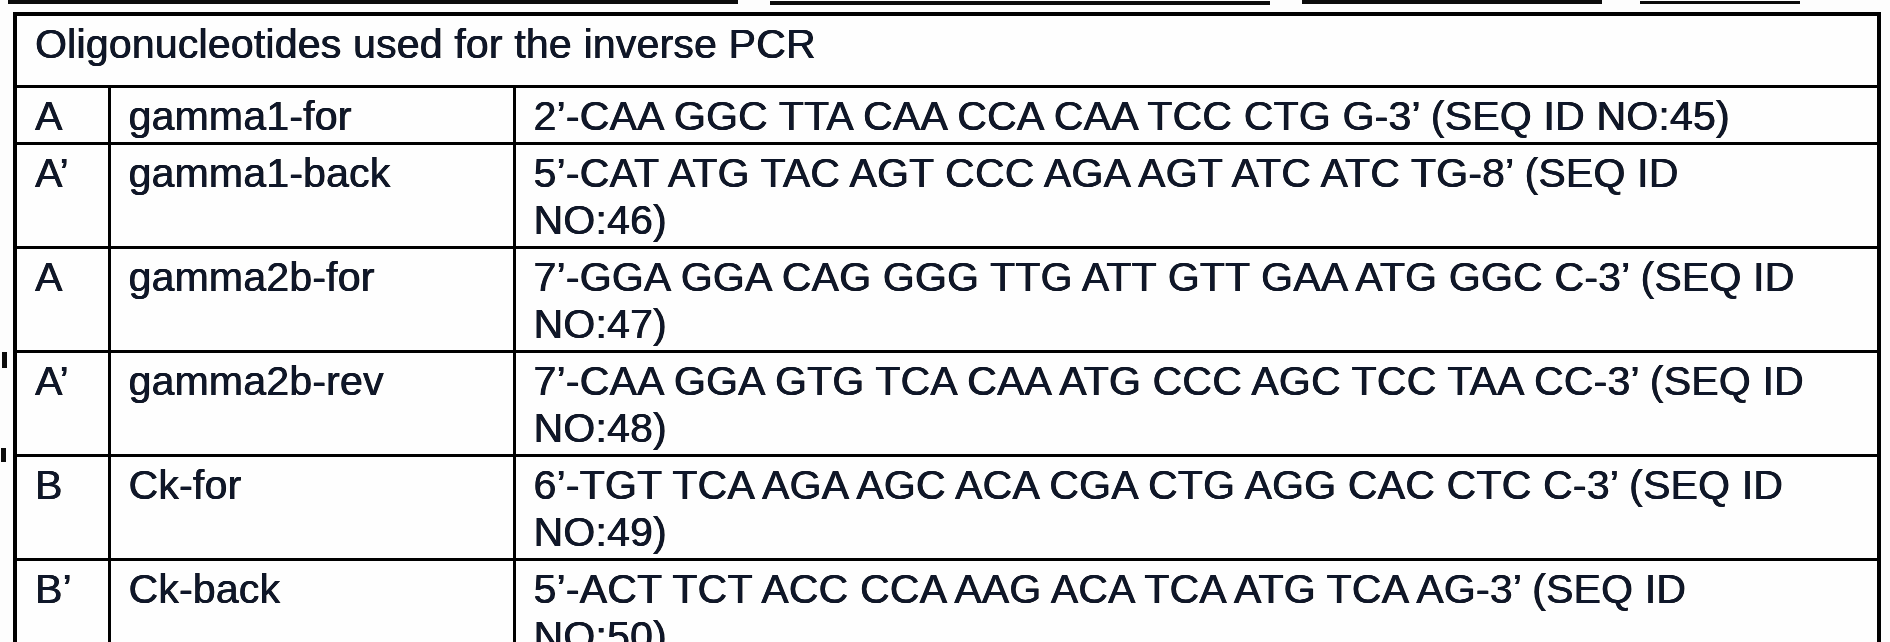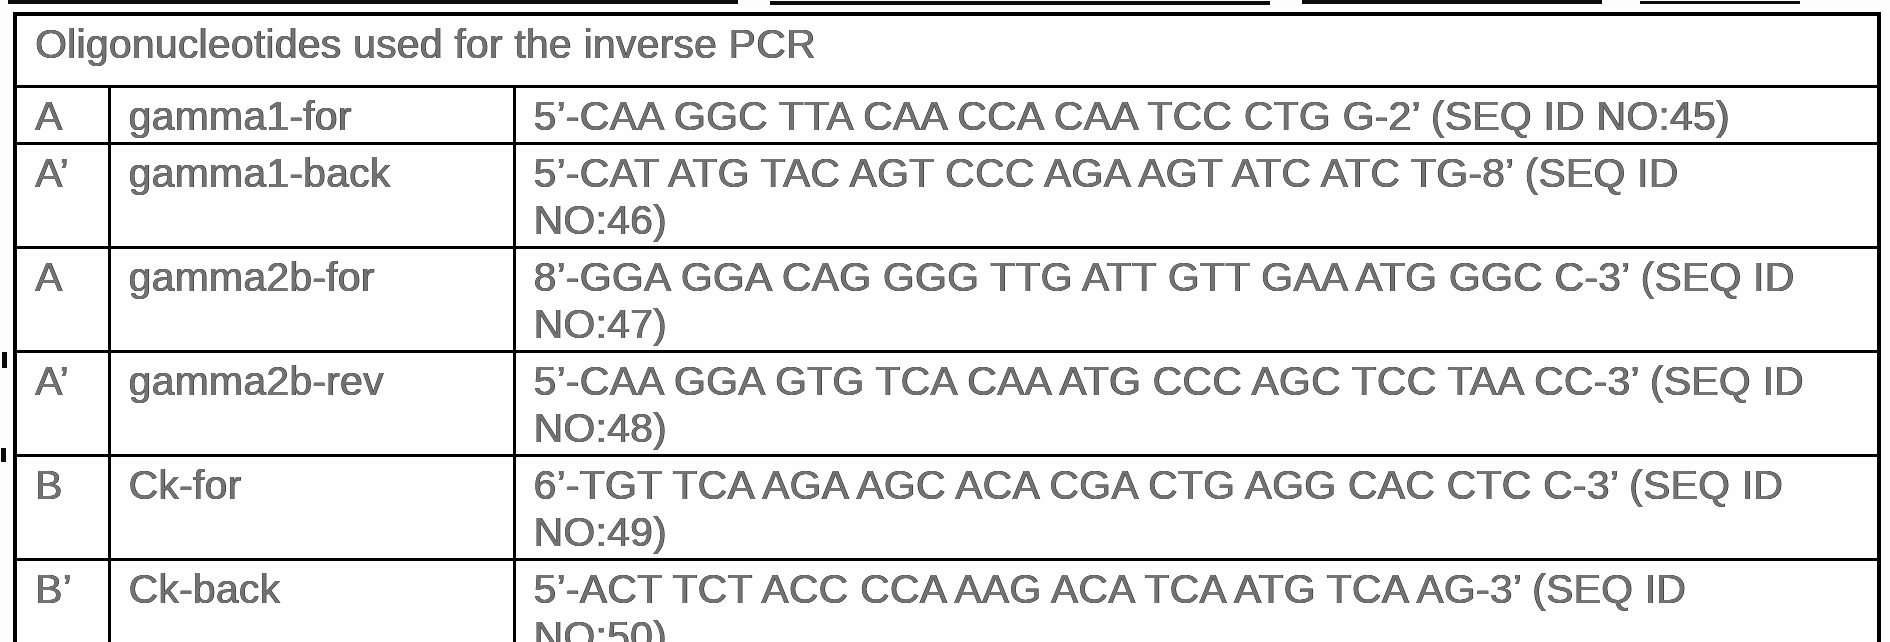--- a/index.html
+++ b/index.html
@@ -2,21 +2,21 @@
 <html><head>
 <meta charset="utf-8">
 <style>
   html, body { margin: 0; padding: 0; background: #ffffff; }
   .page {
     position: relative;
     width: 1890px;
     height: 642px;
     background: #fdfdfd;
     font-family: "Liberation Sans", sans-serif;
-    color: #737373;
+    color: #0f172a;
     overflow: hidden;
   }
   
   .artifact { position: absolute; background: #0c0c0c; }
   .a1 { left: 8px;    top: 0; width: 730px; height: 4px; }
   .a2 { left: 770px;  top: 1px; width: 500px; height: 4px; }
   .a3 { left: 1302px; top: 0; width: 300px; height: 4px; }
   .a4 { left: 1640px; top: 1px; width: 160px; height: 3px; }
   .a5 { left: 2px;    top: 352px; width: 5px; height: 16px; }
   .a6 { left: 1px;    top: 448px; width: 5px; height: 14px; }
@@ -71,41 +71,41 @@
       <col class="c-seq">
     </colgroup>
     <tbody>
       <tr class="r-header">
         <td class="title-cell" colspan="3">Oligonucleotides used for the inverse PCR</td>
       </tr>
 
       <tr class="r-single">
         <td>A</td>
         <td>gamma1-for</td>
-        <td class="seq-cell">5’-CAA GGC TTA CAA CCA CAA TCC CTG G-2’ (SEQ ID NO:45)</td>
+        <td class="seq-cell">2’-CAA GGC TTA CAA CCA CAA TCC CTG G-3’ (SEQ ID NO:45)</td>
       </tr>
 
       <tr class="r-double">
         <td>A’</td>
         <td>gamma1-back</td>
         <td class="seq-cell">5’-CAT ATG TAC AGT CCC AGA AGT ATC ATC TG-8’ (SEQ ID
 NO:46)</td>
       </tr>
 
       <tr class="r-double">
         <td>A</td>
         <td>gamma2b-for</td>
-        <td class="seq-cell">8’-GGA GGA CAG GGG TTG ATT GTT GAA ATG GGC C-3’ (SEQ ID
+        <td class="seq-cell">7’-GGA GGA CAG GGG TTG ATT GTT GAA ATG GGC C-3’ (SEQ ID
 NO:47)</td>
       </tr>
 
       <tr class="r-double">
         <td>A’</td>
         <td>gamma2b-rev</td>
-        <td class="seq-cell">5’-CAA GGA GTG TCA CAA ATG CCC AGC TCC TAA CC-3’ (SEQ ID
+        <td class="seq-cell">7’-CAA GGA GTG TCA CAA ATG CCC AGC TCC TAA CC-3’ (SEQ ID
 NO:48)</td>
       </tr>
 
       <tr class="r-double">
         <td>B</td>
         <td>Ck-for</td>
         <td class="seq-cell">6’-TGT TCA AGA AGC ACA CGA CTG AGG CAC CTC C-3’ (SEQ ID
 NO:49)</td>
       </tr>
 

